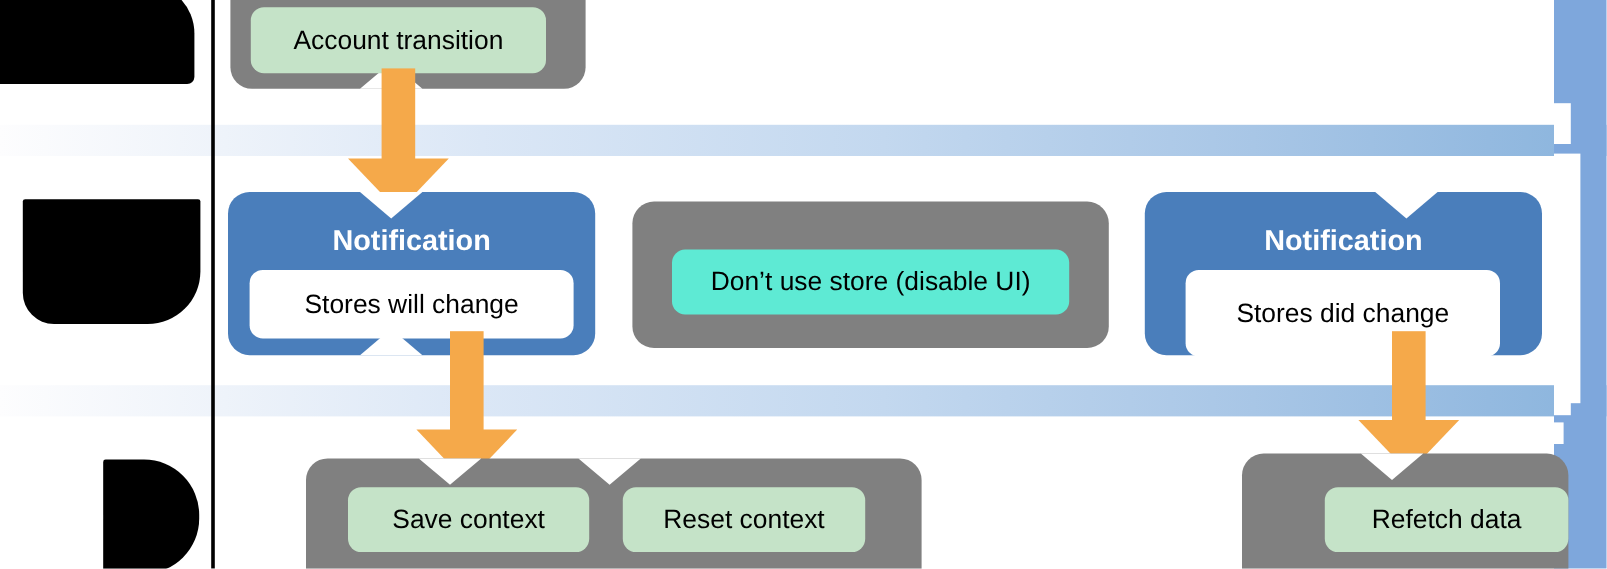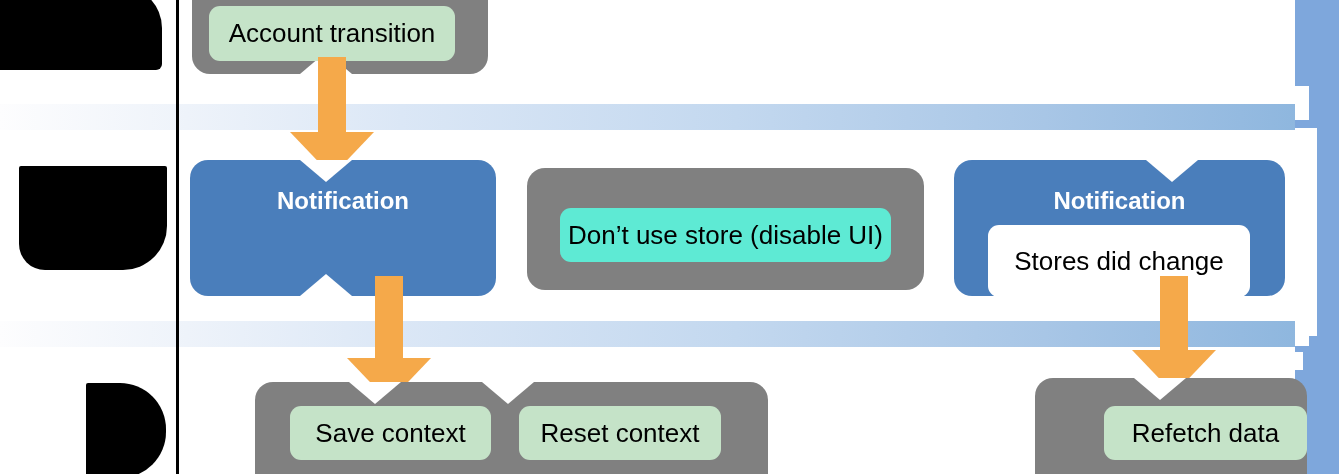--- a/index.html
+++ b/index.html
@@ -99,21 +99,21 @@
   .notch.bottom { border-bottom: 22px solid #ffffff; bottom: 0; }
   .notch.top    { border-top: 22px solid #ffffff; top: 0; }
 
   
   .pill {
     position: absolute;
     display: flex;
     align-items: center;
     justify-content: center;
     border-radius: 11px;
-    font-size: 26px;
+    font-size: 22px;
     color: #000000;
     white-space: nowrap;
   }
   .pill.green { background: #c5e3c8; }
   .pill.red   { background: #5eead4; }
   .pill.white { background: #ffffff; }
 
   
   .group-title {
     position: absolute;
@@ -170,20 +170,23 @@
   </div>
 
   <div class="arrow-shaft" style="left:318px; top:57px; height:102px;"></div>
   <div class="arrow-head" style="left:290px; top:132px;"></div>
 
   <div class="group blue" id="grp-notification-left" style="left:190px; top:160px; width:306px; height:136px;">
     <div class="notch top" style="left:110px;"></div>
     <div class="notch bottom" style="left:110px;"></div>
     <div class="group-title" style="top:27px;">Notification</div>
   </div>
+  <div class="pill white" style="left:208px; top:225px; width:270px; height:57px;">
+    <span>Stores will change</span>
+  </div>
 
   <div class="group gray" id="grp-disable-ui" style="left:527px; top:168px; width:397px; height:122px;"></div>
   <div class="pill red" style="left:560px; top:208px; width:331px; height:54px;">
     <span>Don’t use store (disable UI)</span>
   </div>
 
   <div class="group blue" id="grp-notification-right" style="left:954px; top:160px; width:331px; height:136px;">
     <div class="notch top" style="left:192px;"></div>
     <div class="notch bottom" style="left:192px;"></div>
     <div class="group-title" style="top:27px;">Notification</div>

